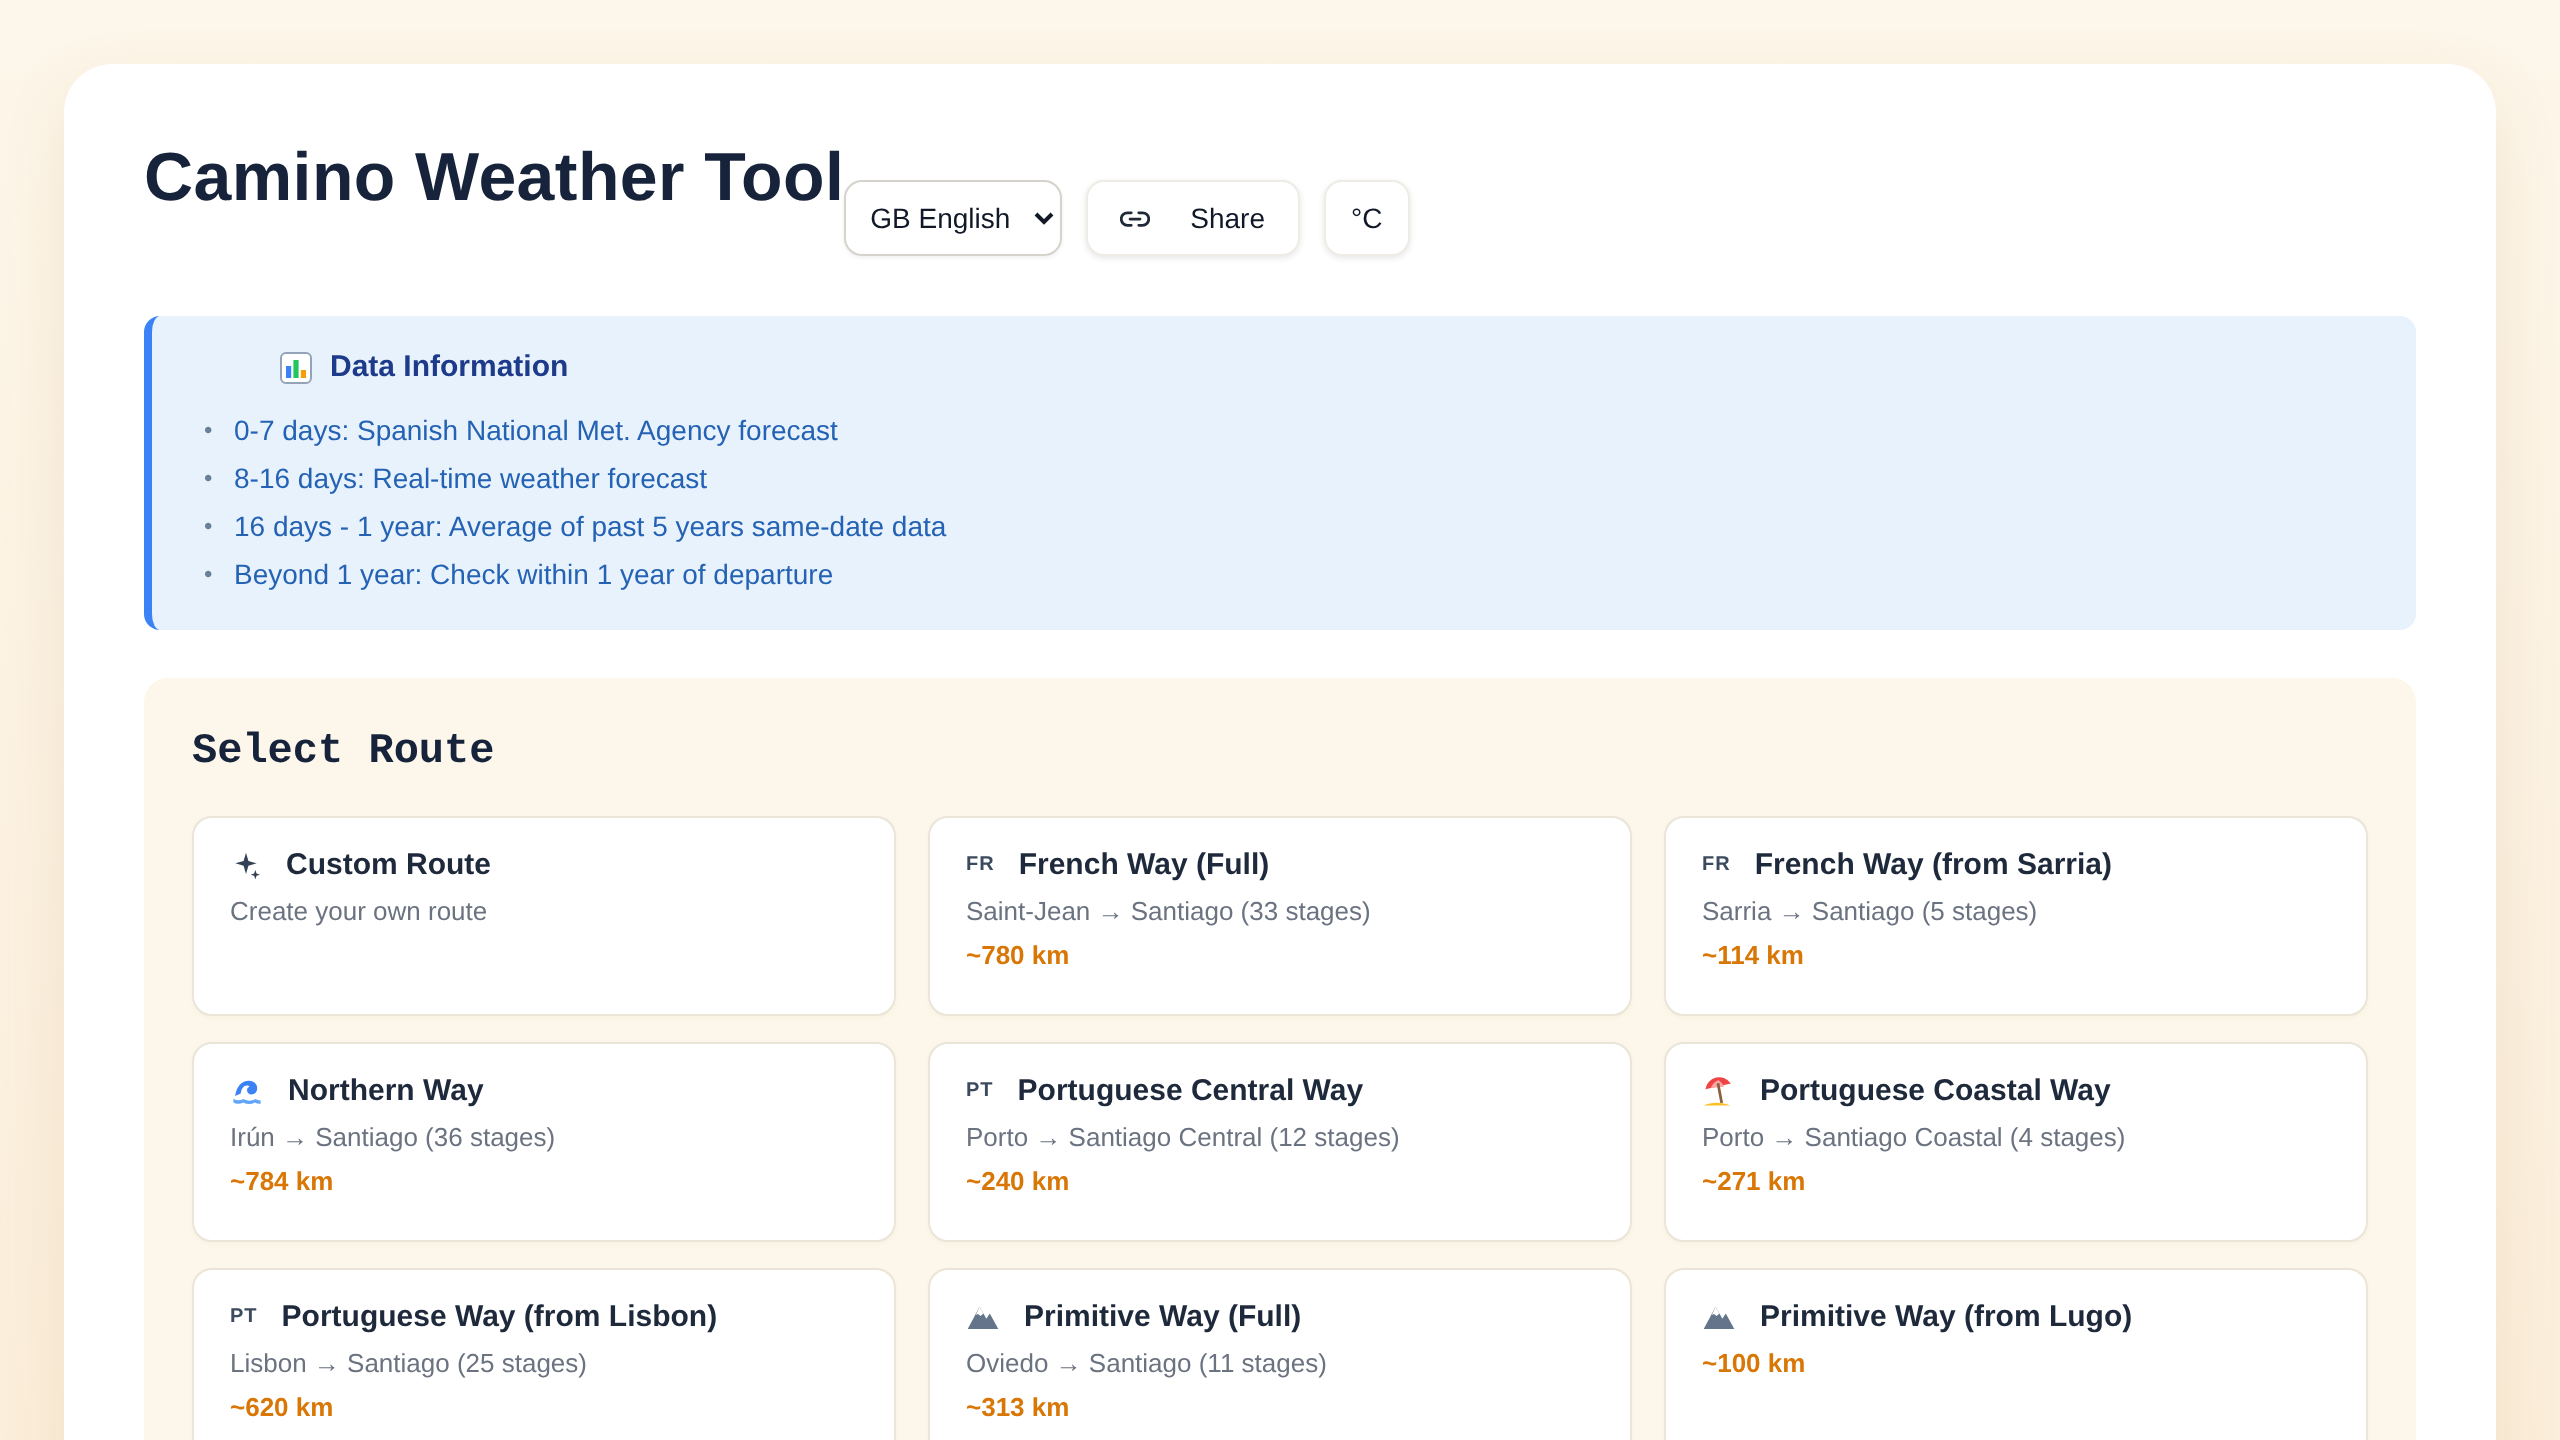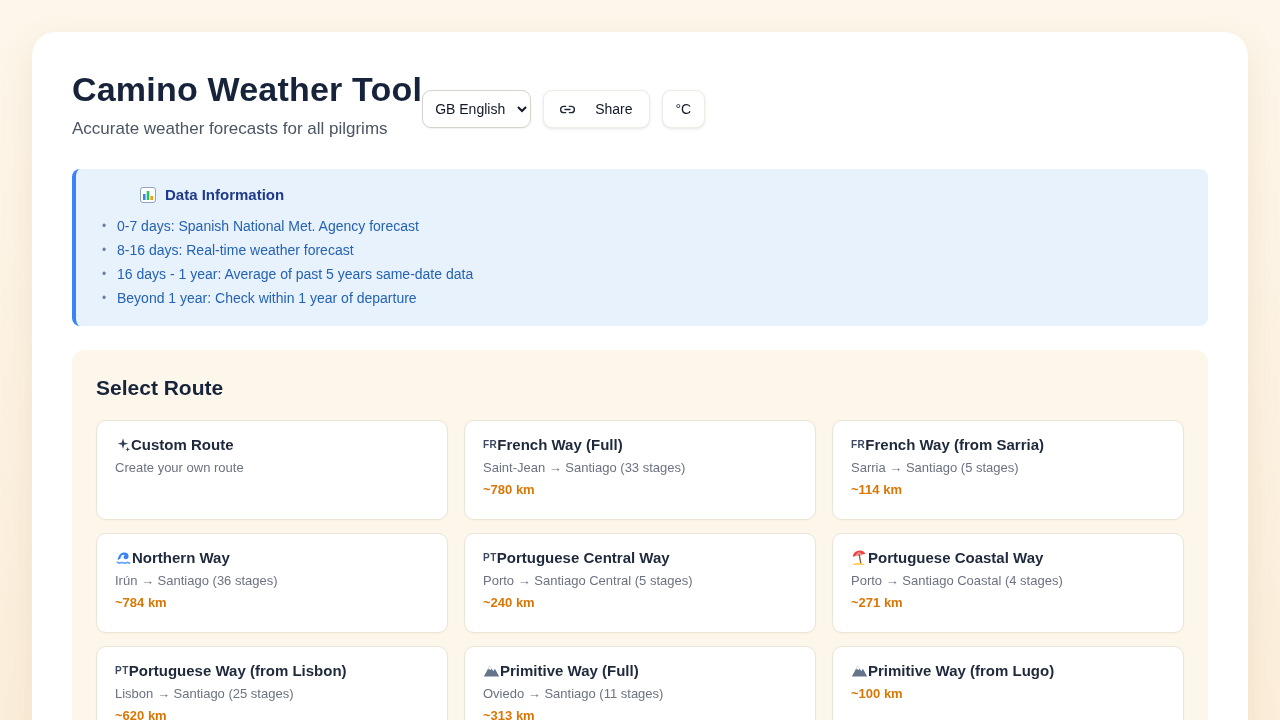--- a/index.html
+++ b/index.html
@@ -33,43 +33,42 @@
   .unit-btn { padding:0 13px; }
   .info-box {
     margin-top:30px; background:#e8f2fd; border-left:4px solid #3b82f6;
     border-radius:8px; padding:17px 24px 16px;
   }
   .info-title-row { display:flex; align-items:center; gap:9px; font-size:15px; font-weight:700; color:#1e3a8a;padding-left:40px; }
   .info-list { margin-top:11px; list-style:none; }
   .info-list li { position:relative; padding-left:17px; font-size:14px; color:#2462b4; line-height:24px; }
   .info-list li::before { content:"•"; position:absolute; left:2px; top:0; color:#6b7f99; font-size:12px; }
   .routes-panel { margin-top:24px; background:#fcf7ea; border-radius:12px; padding:24px; }
-  .routes-heading { font-size:21px; font-weight:700; color:#17233b; margin:2px 0 20px; }
+  .routes-heading { font-size:21px; font-weight:700; color:#17233b; margin:2px 0 20px;font-family:Liberation Mono, monospace; }
   .routes-grid { display:grid; grid-template-columns:repeat(3,1fr); gap:13px 16px; }
   .route-card {
     background:#fff; border:1px solid #ebe5d8; border-radius:10px;
     padding:15px 18px; min-height:100px; cursor:pointer;
     box-shadow:0 1px 2px rgba(160,130,80,.05);
   }
-  .card-title-row { display:flex; align-items:center; gap:0; }
+  .card-title-row { display:flex; align-items:center; gap:12px; }
   .flag-badge { font-size:10px; font-weight:700; color:#3b4a5f; letter-spacing:.5px; }
   .card-icon { display:inline-flex; align-items:center; }
   .card-title { font-size:15px; font-weight:700; color:#1e293b; }
   .card-sub { margin-top:7px; font-size:13px; color:#6b7280; }
   .card-distance { margin-top:7px; font-size:13px; font-weight:600; color:#d97706; }
 </style>
 </head>
 <body>
 
 <div class="app-card">
 
   <div class="header-row">
     <div>
       <div class="page-title">Camino Weather Tool</div>
-      <div class="page-subtitle">Accurate weather forecasts for all pilgrims</div>
     </div>
     <div class="controls">
       <select class="lang-select">
         <option>GB English</option>
       </select>
       <button class="btn">
         <span class="card-icon">
           <svg width="15" height="15" viewBox="0 0 24 24" fill="none" stroke="#1f2937" stroke-width="2.2" stroke-linecap="round" stroke-linejoin="round">
               <path d="M15 7h3a5 5 0 0 1 0 10h-3"></path>
               <path d="M9 17H6A5 5 0 0 1 6 7h3"></path>
@@ -150,21 +149,21 @@
         </div>
         <div class="card-sub">Irún → Santiago (36 stages)</div>
         <div class="card-distance">~784 km</div>
       </div>
 
       <div class="route-card">
         <div class="card-title-row">
           <span class="flag-badge">PT</span>
           <span class="card-title">Portuguese Central Way</span>
         </div>
-        <div class="card-sub">Porto → Santiago Central (5 stages)</div>
+        <div class="card-sub">Porto → Santiago Central (12 stages)</div>
         <div class="card-distance">~240 km</div>
       </div>
 
       <div class="route-card">
         <div class="card-title-row">
           <span class="card-icon">
             <svg width="17" height="17" viewBox="0 0 20 20">
                 <path d="M2 9A8.2 8.2 0 0 1 17 5.6L2 9z" fill="#ef4444"></path>
                 <path d="M5.2 8.3A8.2 8.2 0 0 1 9.6 3.5c1.4 1 2.7 2.4 3.4 4z" fill="#fca5a5"></path>
                 <path d="M9.4 5.5l2.2 11.5" stroke="#8b5e3c" stroke-width="1.6" fill="none"></path>

